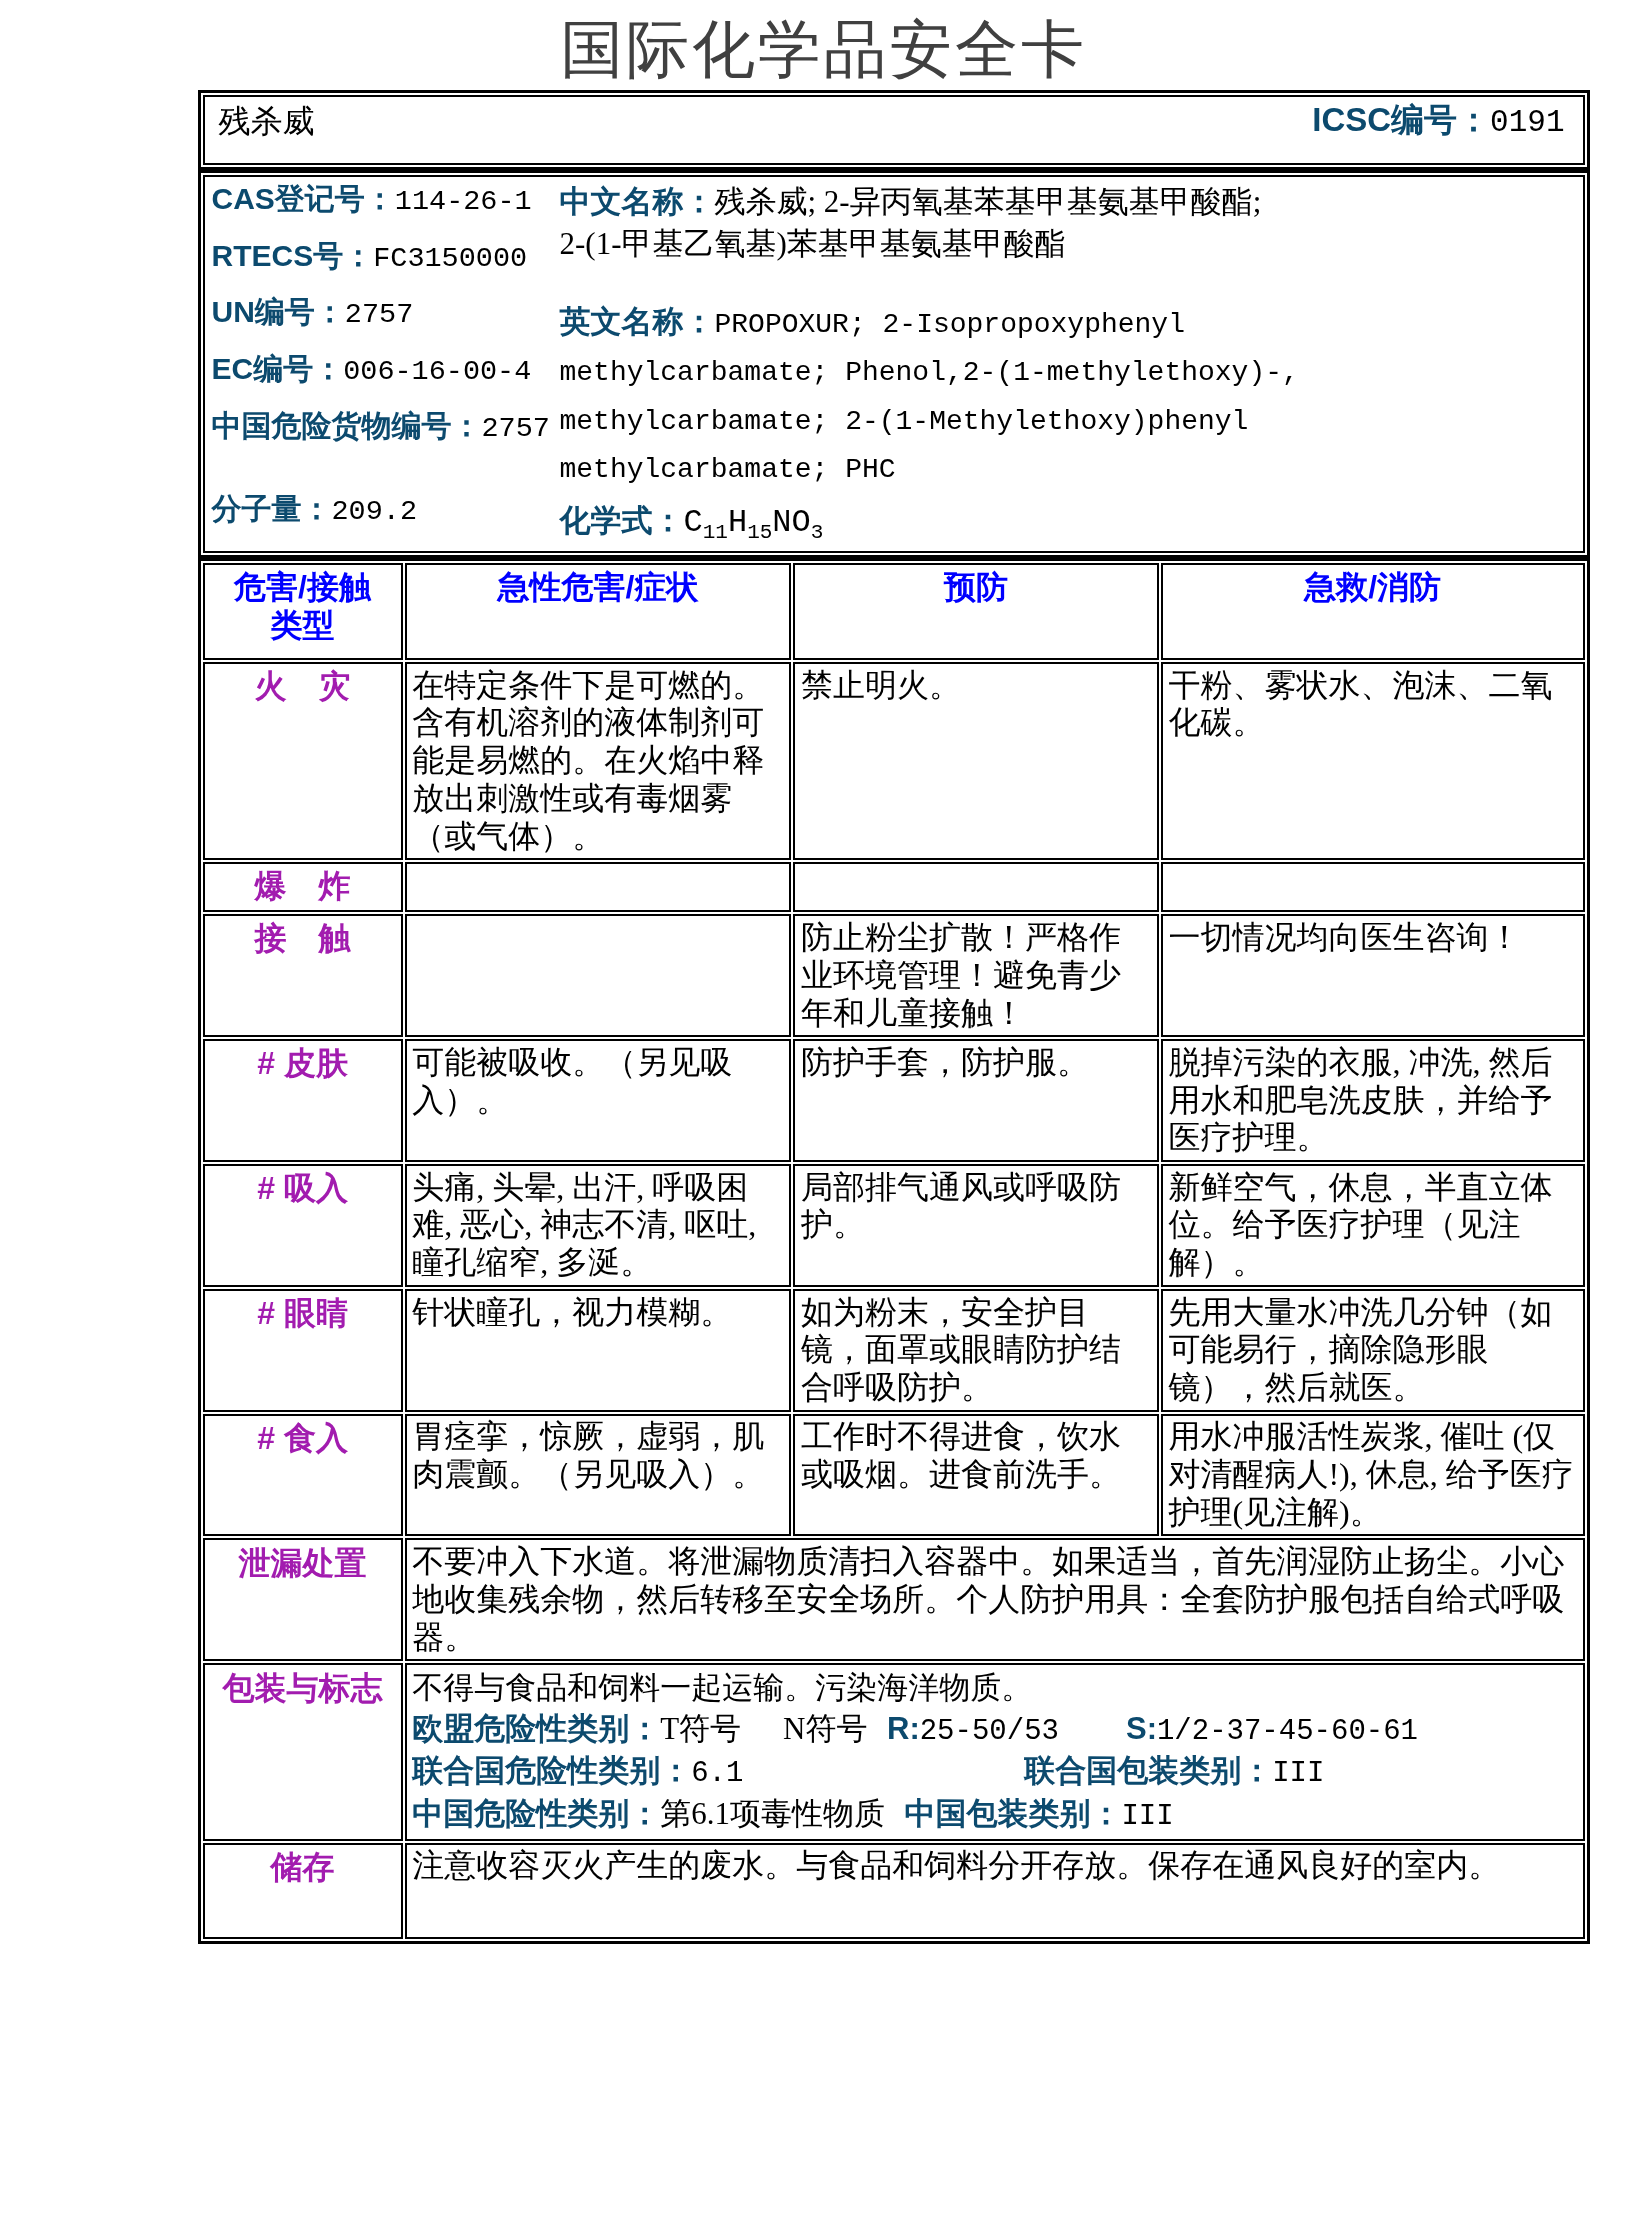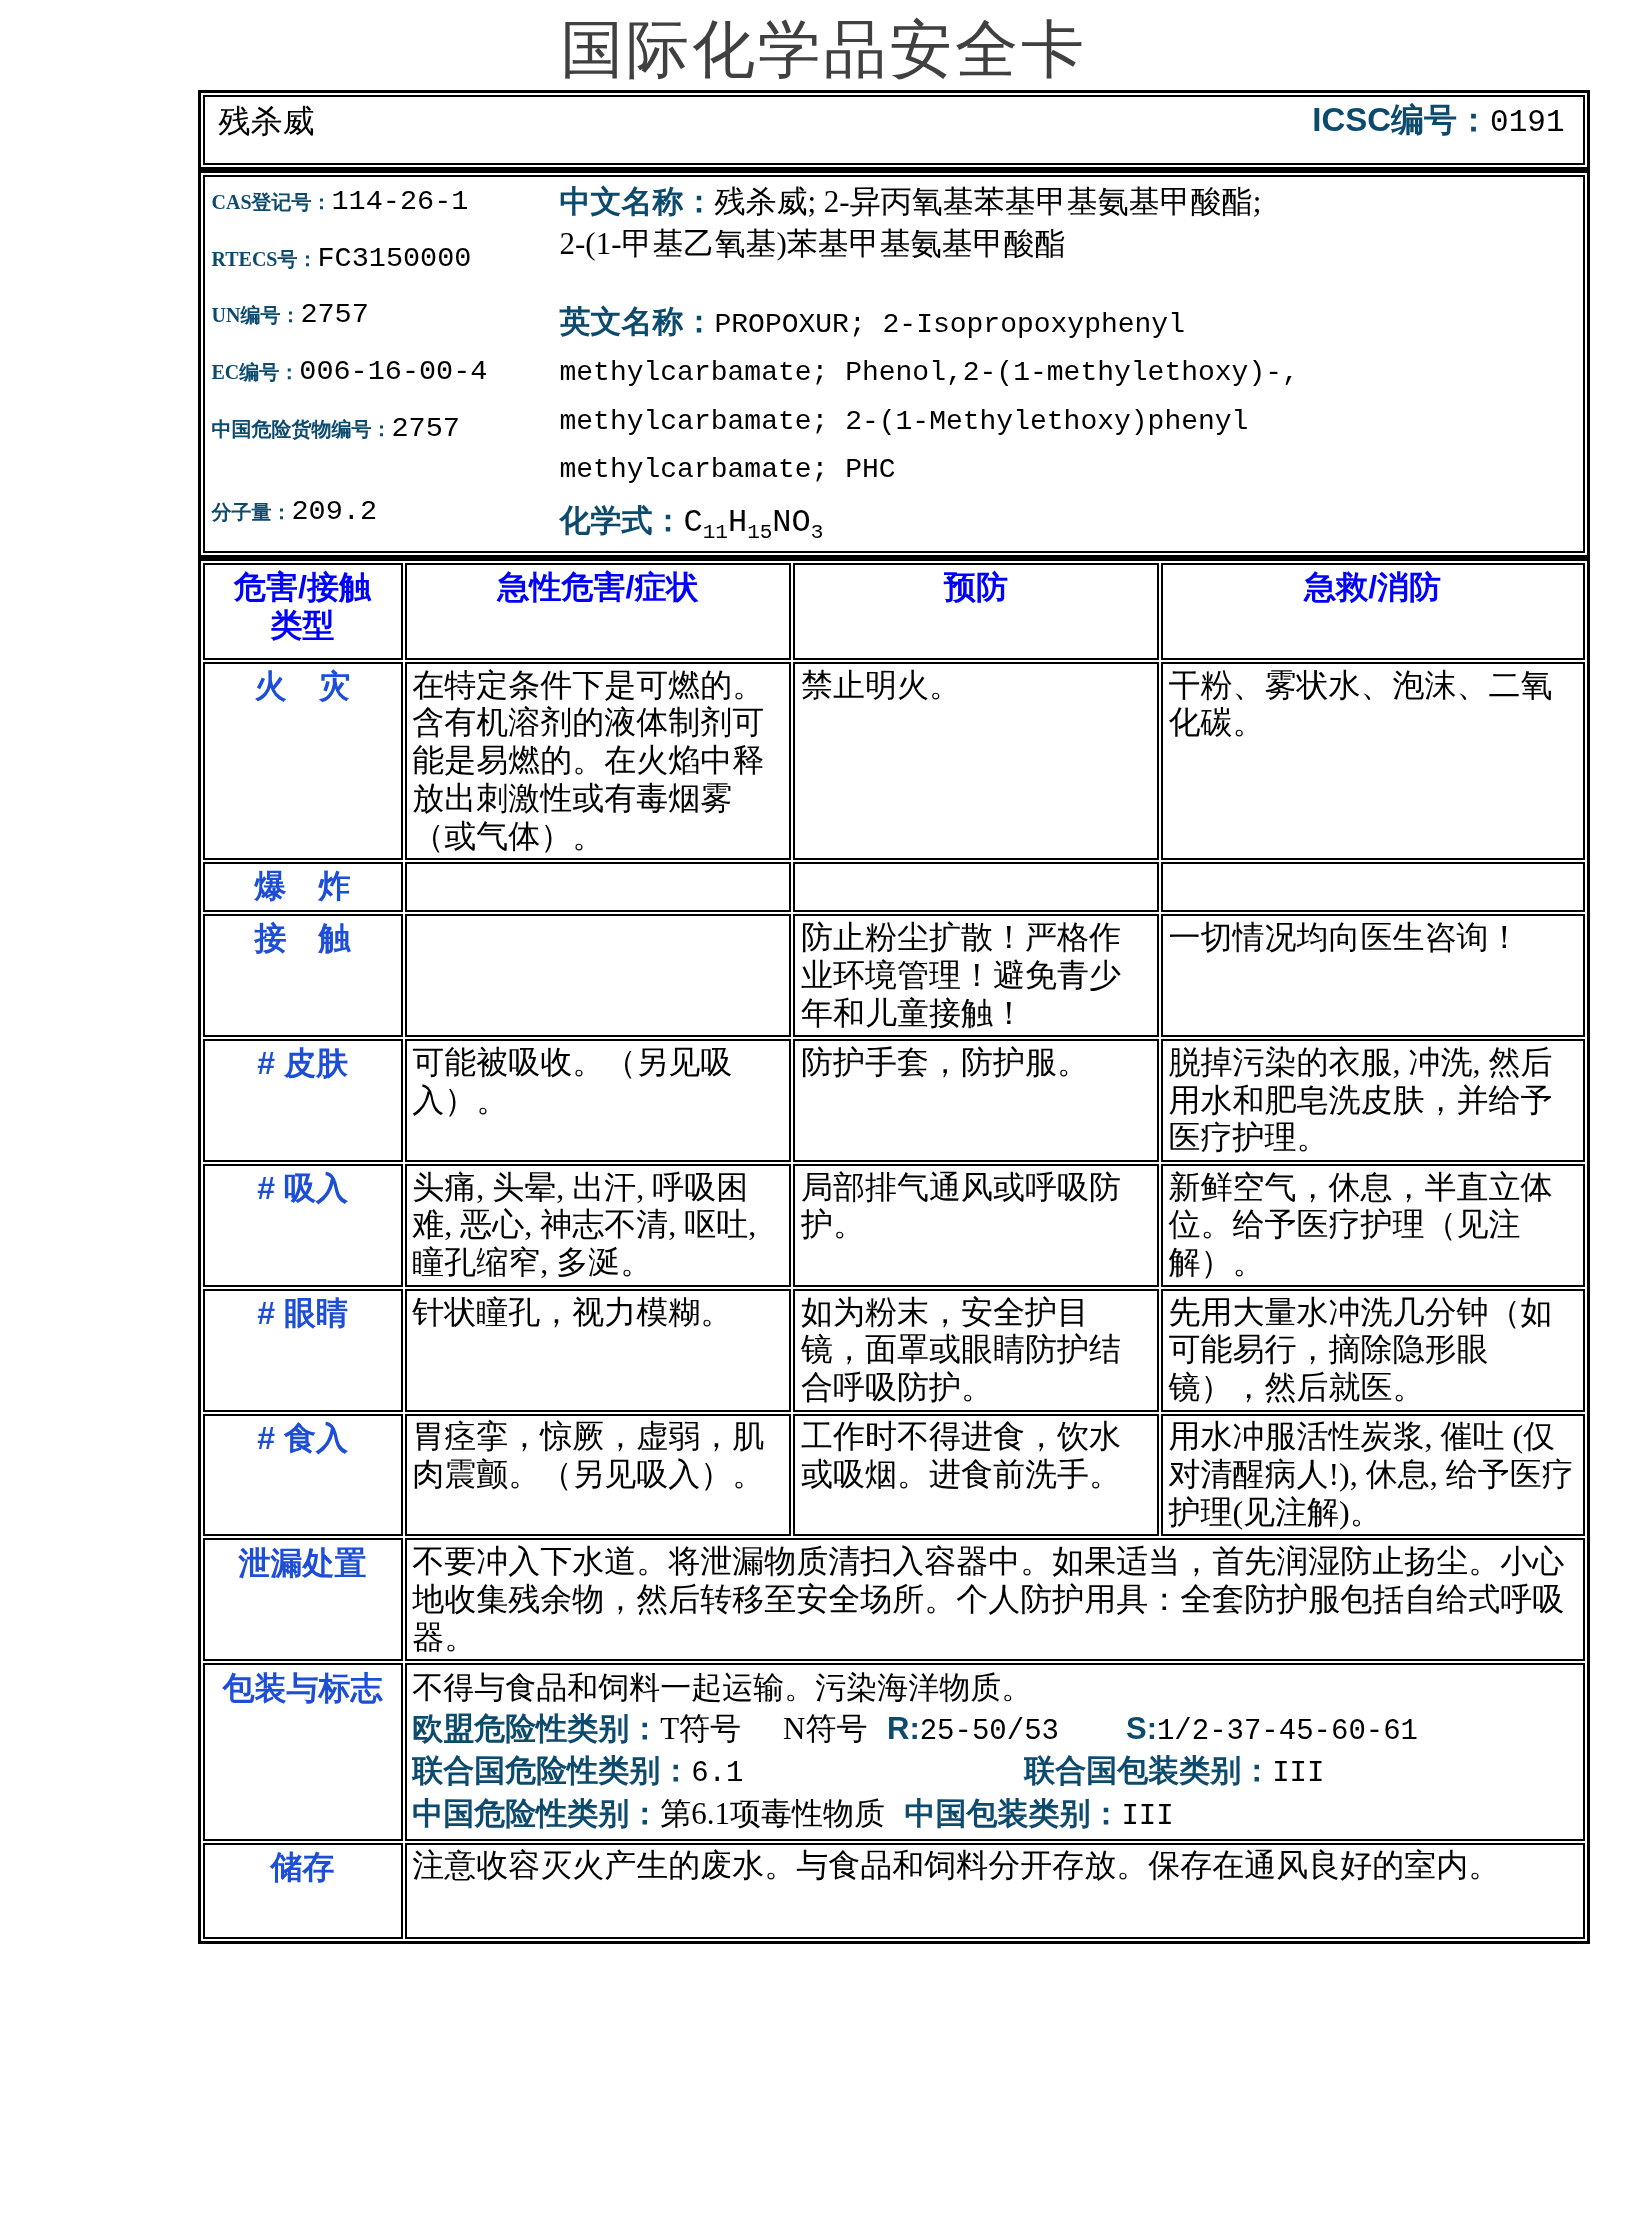--- a/index.html
+++ b/index.html
@@ -36,39 +36,39 @@
   .chem-name{font-size:32px;padding-left:7px;}
   .icsc{font-size:32px;padding-right:11px;}
   .icsc .lbl{font-size:33px;}
   .icsc .mono{font-size:31px;}
   
   .ident-cell{padding:14px 8.3px 16.7px 8.3px;}
   .ident-flex{display:flex;}
   .ident-left{width:348px;flex-shrink:0;}
   .ident-left .iline{font-size:30px;margin-bottom:19px;white-space:nowrap;}
   .ident-left .iline.gap-before{margin-top:46px;margin-bottom:0;}
-  .ident-left .lbl{font-size:20px;font-family:Liberation Serif, serif;}
+  .ident-left .lbl{font-size:30px;}
   .ident-left .mono{font-size:28.5px;}
   .ident-right{flex:1;}
   .cn-name{width:702px;font-size:31px;line-height:1.35;margin:0;}
   .en-name{width:862px;font-size:28px;line-height:1.66;margin:31px 0 0 0;}
   .en-name .lbl{font-size:31px;}
   .formula-line{margin:9.7px 0 0 0;font-size:31px;}
   .formula-line .mono{font-size:32px;}
   .formula-line sub{font-size:21px;}
   
   .hdr-cell{
     text-align:center;vertical-align:middle;height:97px;
     font-size:33px;font-weight:bold;color:#0000ff;
     font-family:"Liberation Sans","DejaVu Sans",sans-serif;
     white-space:pre-line;line-height:1.35;
   }
   .rowlbl{
     text-align:center;vertical-align:middle;
-    font-size:32px;font-weight:bold;color:#1d4ed8;
+    font-size:32px;font-weight:bold;color:#a21caf;
     font-family:"Liberation Sans","DejaVu Sans",sans-serif;
     white-space:pre-wrap;line-height:1.3;
   }
   td.body-cell{padding:2.8px 5.6px;}
   
   .pk-line{margin:0;line-height:1.32;font-size:31px;}
   .pk-line .lbl{font-size:31px;}
   .pk-line .mono{font-size:29px;}
   .sp-md{margin-left:42px;}
   .sp-sm{margin-left:19.5px;}

